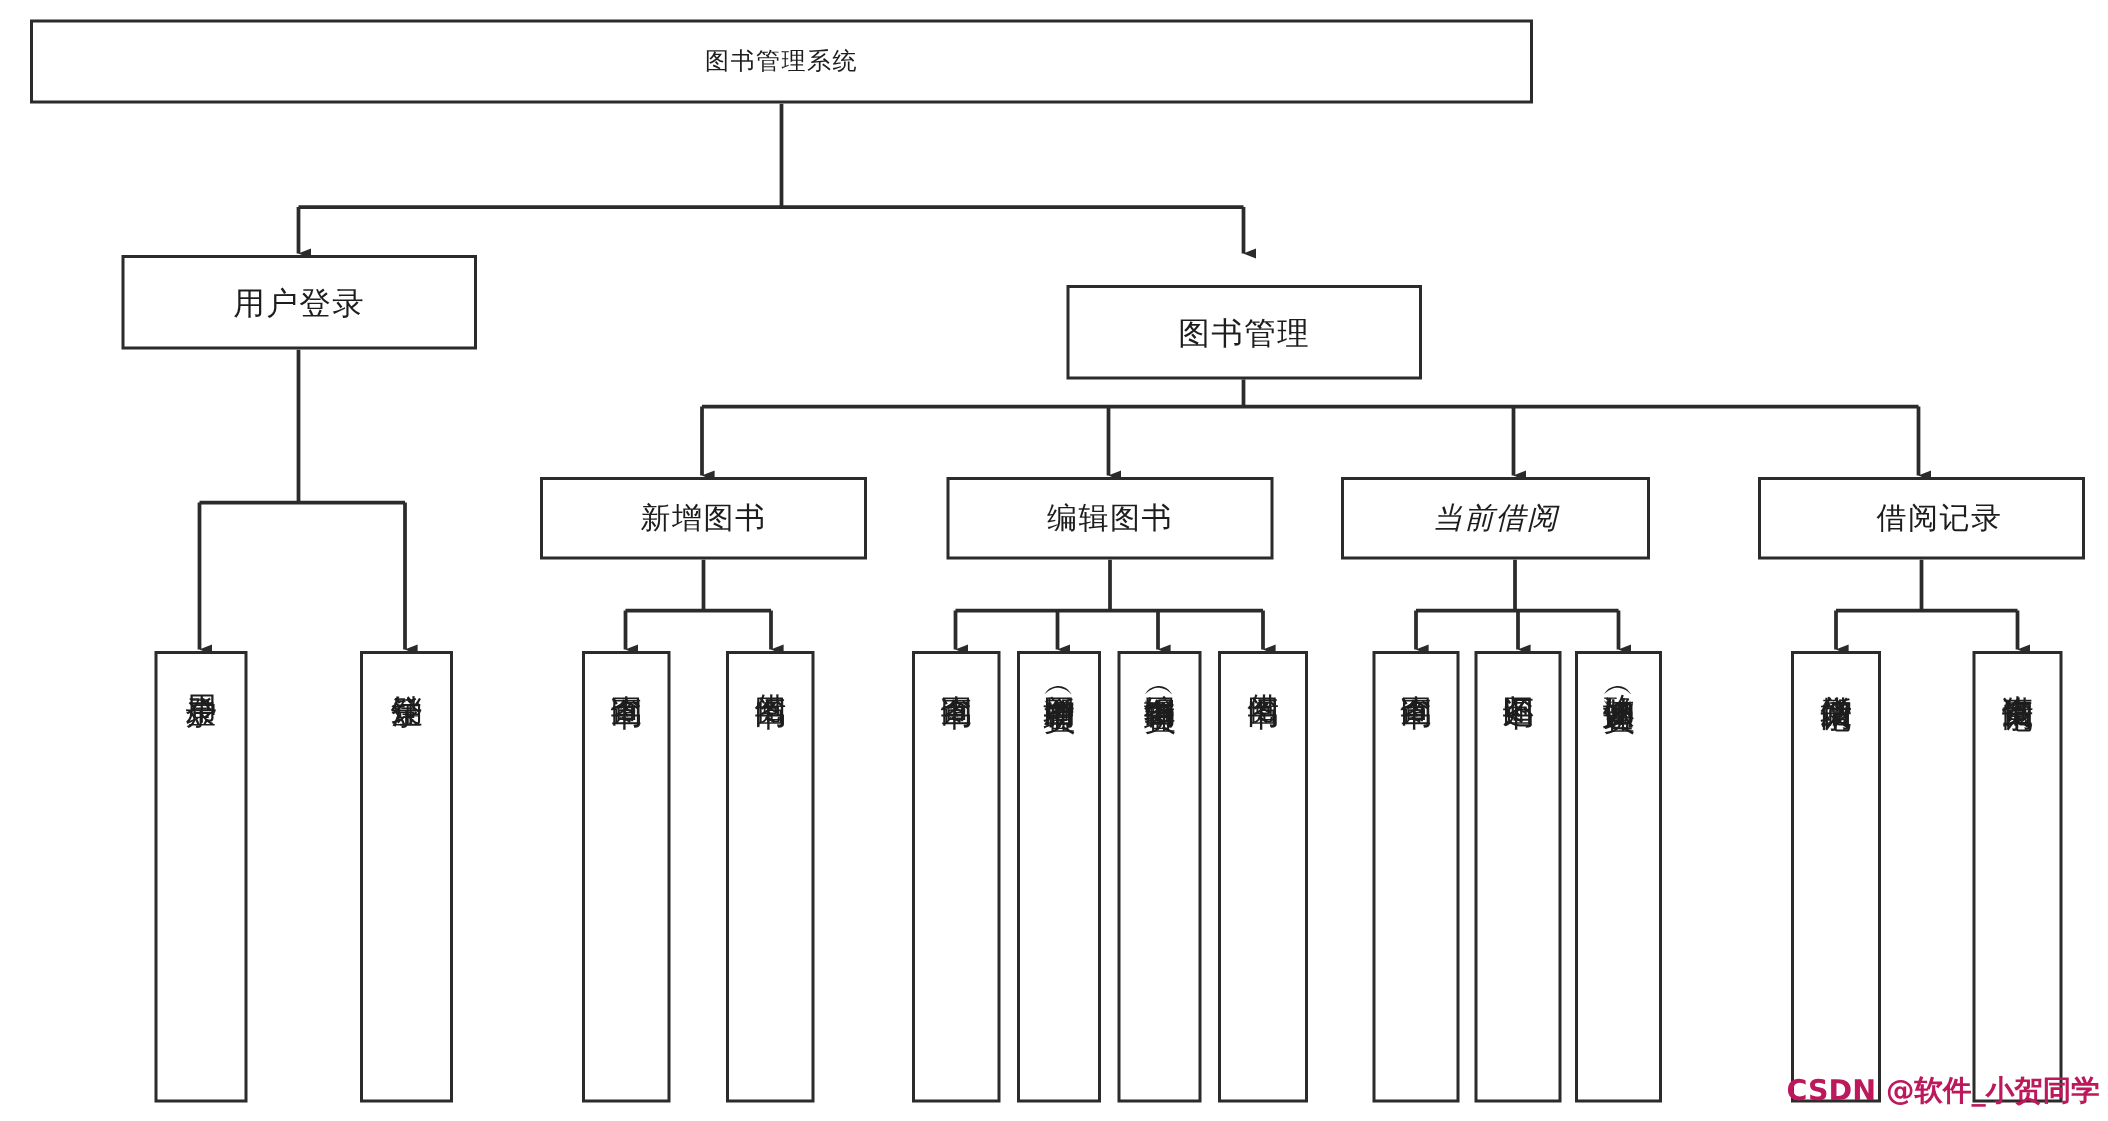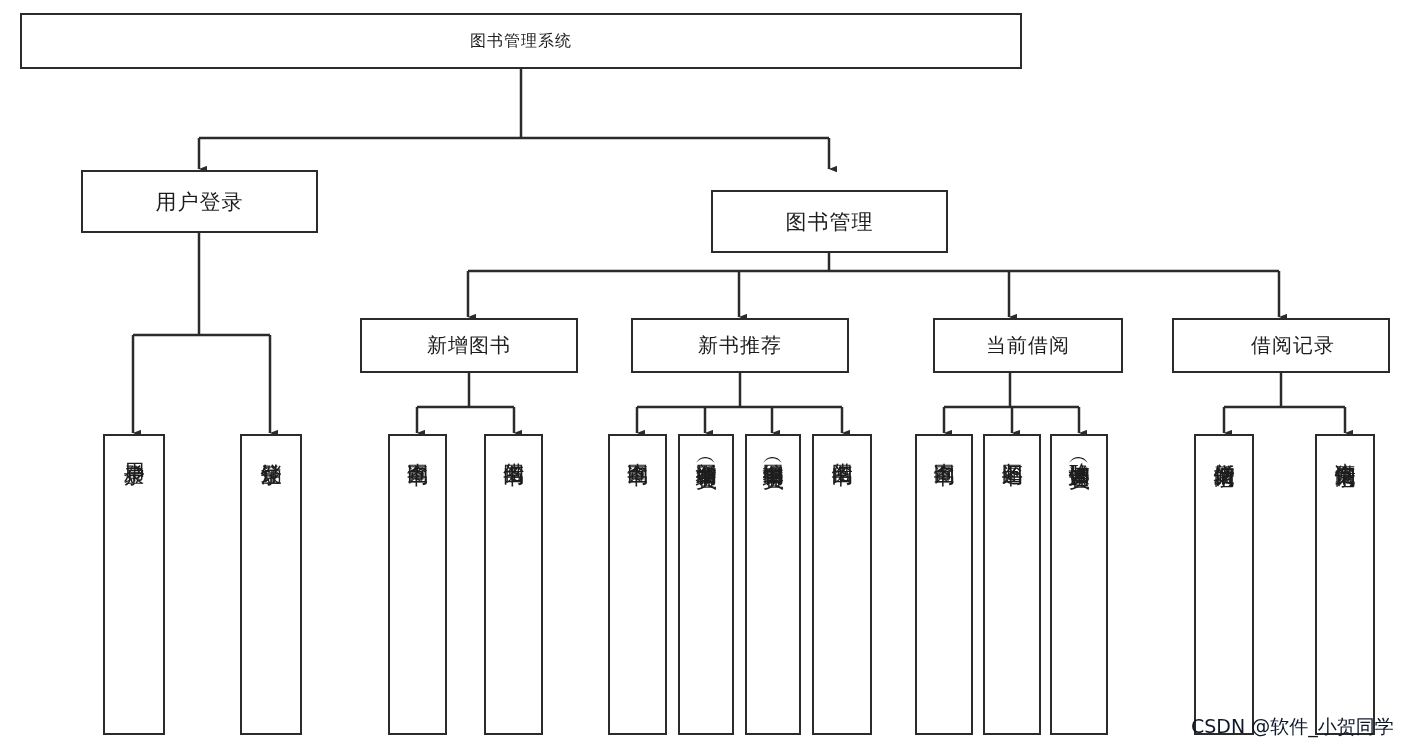--- a/index.html
+++ b/index.html
@@ -61,24 +61,25 @@
   }
   .htext {
     white-space: nowrap;
     letter-spacing: 1px;
   }
   #watermark {
     position: absolute;
     left: 1191px;
     top: 714px;
     font-size: 19px;
-    color: #0f172a;
+    color: #be185d;
     white-space: nowrap;
     z-index: 5;
     font-family: "DejaVu Sans", "Liberation Sans", sans-serif;
+    font-weight: bold;
   }
 </style>
 </head>
 <body>
 
 <div id="canvas">
 
   <svg id="connectors" viewBox="0 0 1405 747" width="1405" height="747" xmlns="http://www.w3.org/2000/svg">
     <defs>
       <marker id="arrowhead" markerWidth="7" markerHeight="9" refX="3.5" refY="8.4" orient="auto" markerUnits="userSpaceOnUse">
@@ -130,23 +131,23 @@
       <div class="node level1" style="left: 81px; top: 170px; width: 237px; height: 63px;">
         <span class="htext">用户登录</span>
       </div>
       <div class="node level1" style="left: 711px; top: 170px; width: 237px; height: 63px; margin-top: 20px;">
         <span class="htext">图书管理</span>
       </div>
       <div class="node level2" style="left: 360px; top: 318px; width: 218px; height: 55px;">
         <span class="htext">新增图书</span>
       </div>
       <div class="node level2" style="left: 631px; top: 318px; width: 218px; height: 55px;">
-        <span class="htext">新书推荐</span>
+        <span class="htext">编辑图书</span>
       </div>
-      <div class="node level2" style="left: 933px; top: 318px; width: 190px; height: 55px;">
+      <div class="node level2" style="left: 894px; top: 318px; width: 206px; height: 55px; font-style: italic;">
         <span class="htext">当前借阅</span>
       </div>
       <div class="node level2" style="left: 1172px; top: 318px; width: 218px; height: 55px; padding-left: 24px;">
         <span class="htext">借阅记录</span>
       </div>
       <div class="node level3 leaf" style="left: 103px; top: 434px; width: 62px; height: 301px;">
         <span class="vtext">用户登录</span>
       </div>
       <div class="node level3 leaf" style="left: 240px; top: 434px; width: 62px; height: 301px;">
         <span class="vtext">注销登录</span>

